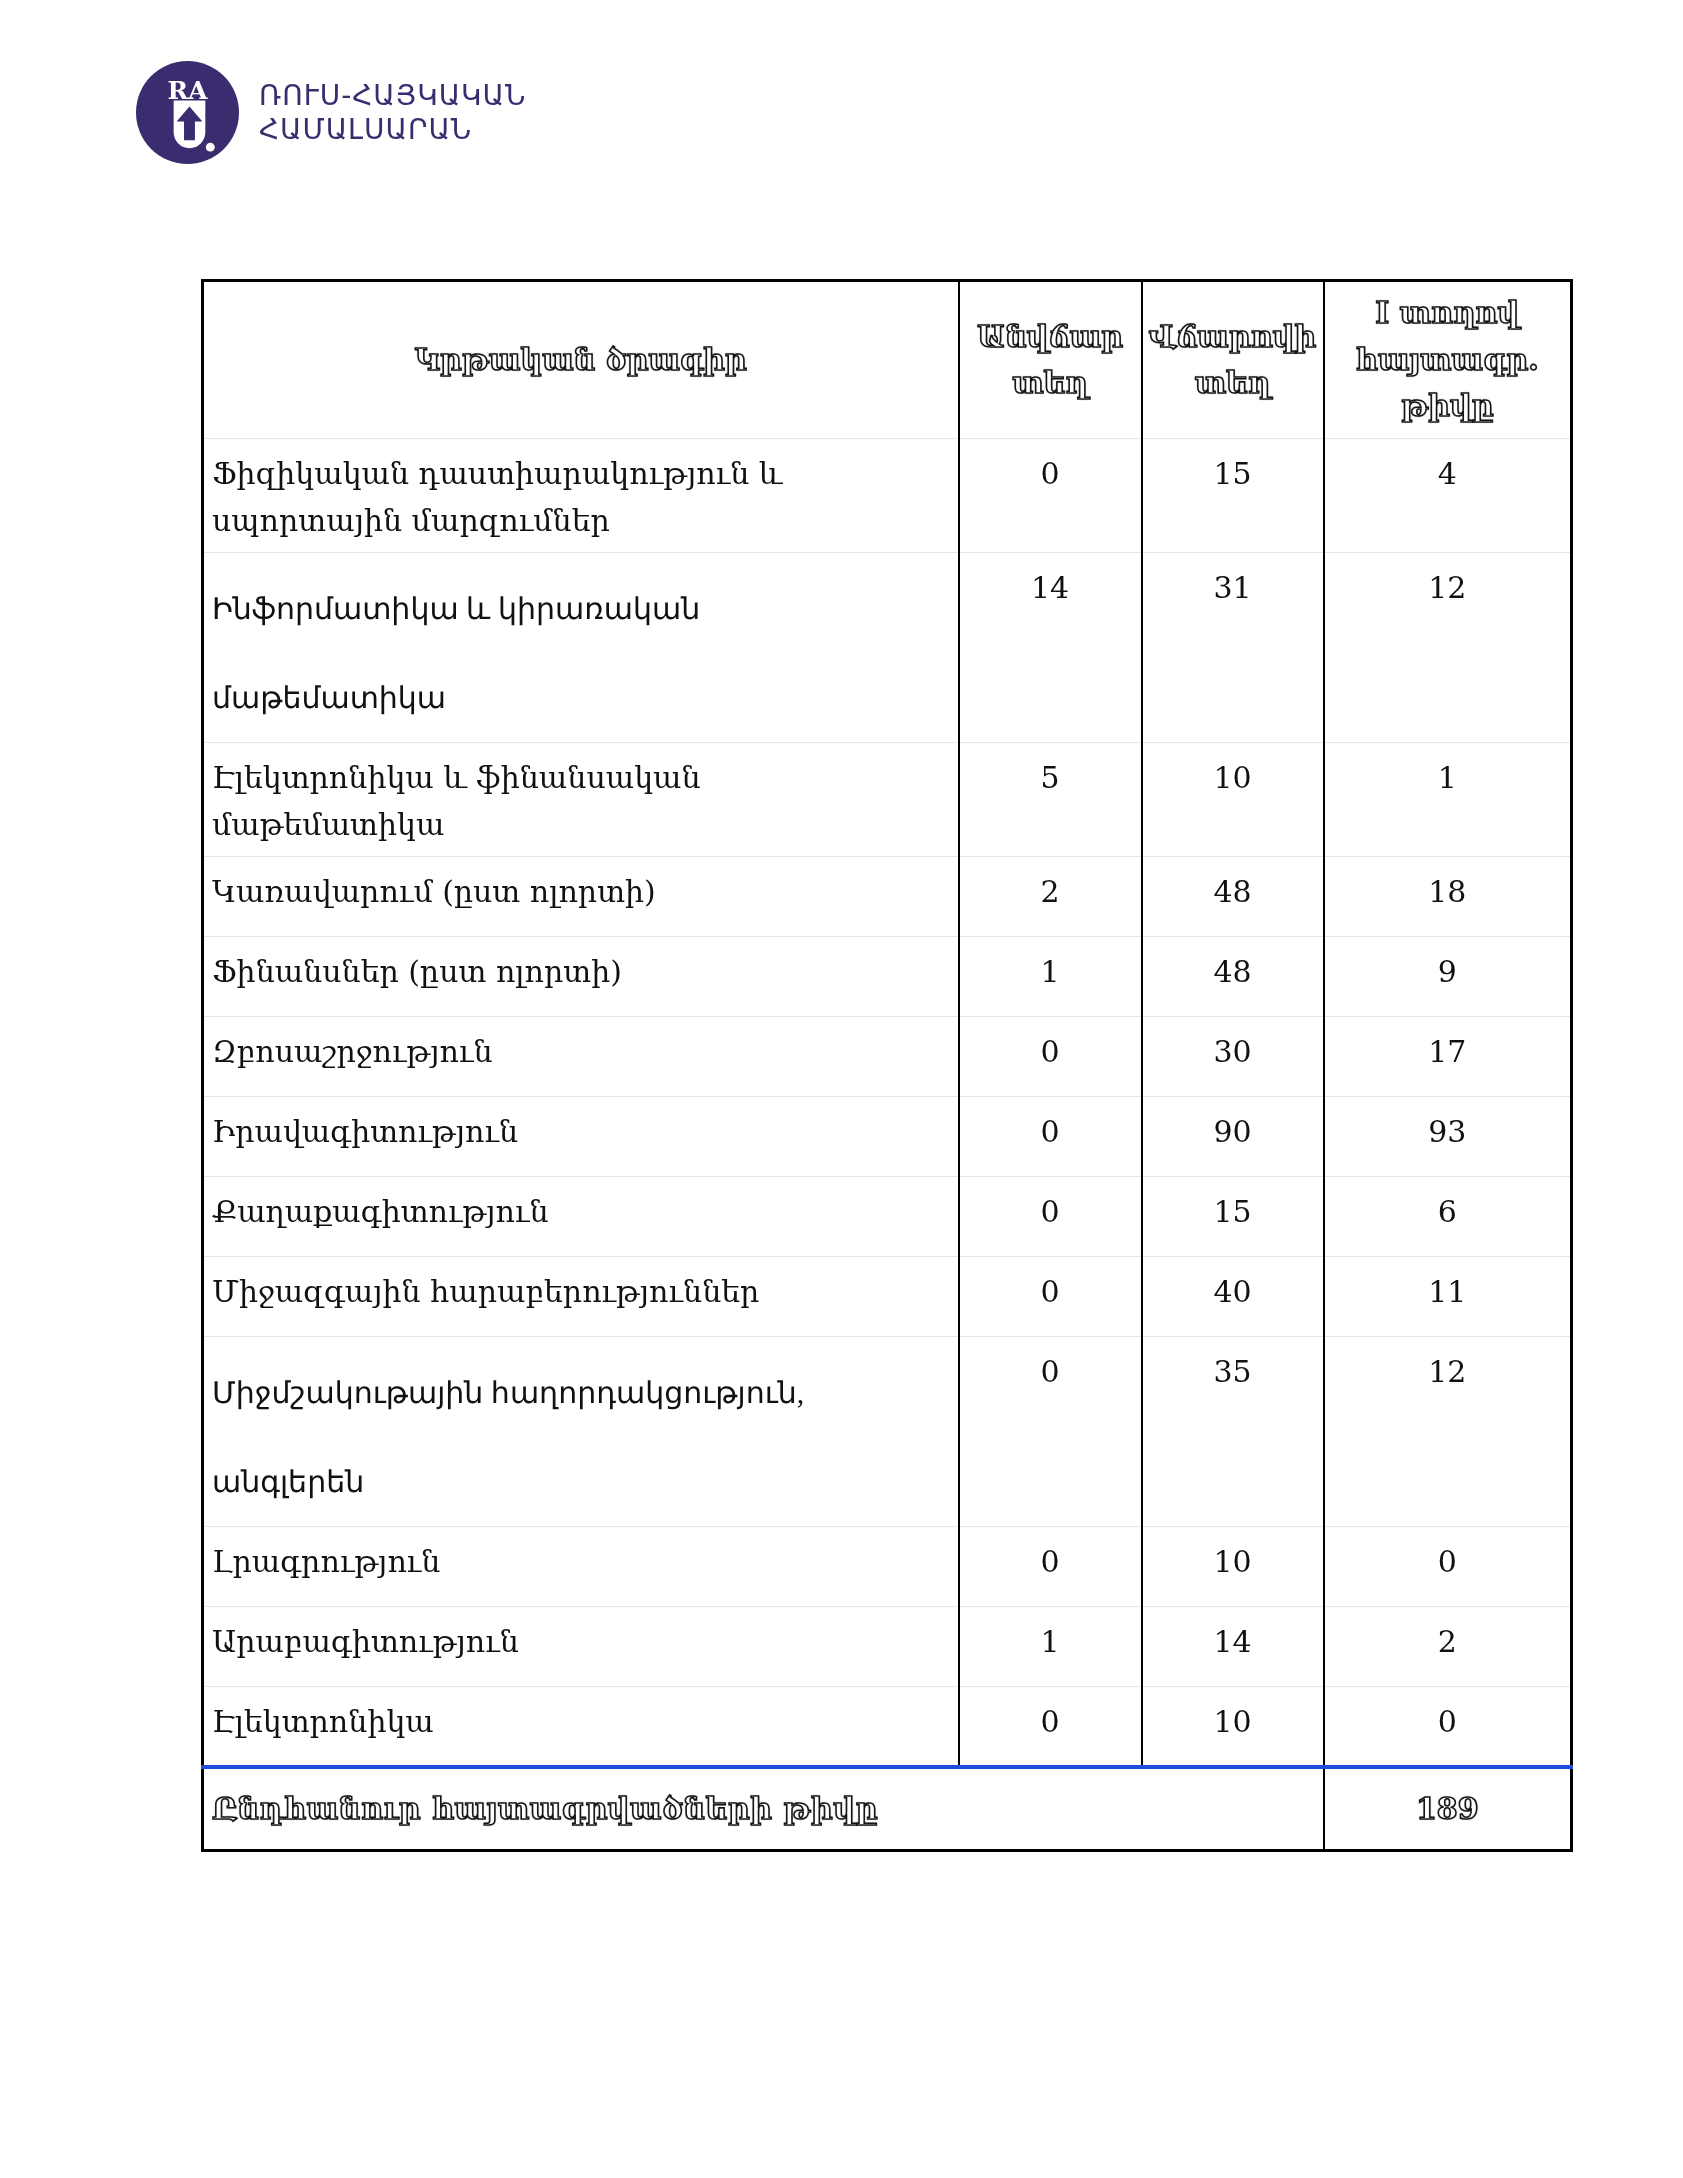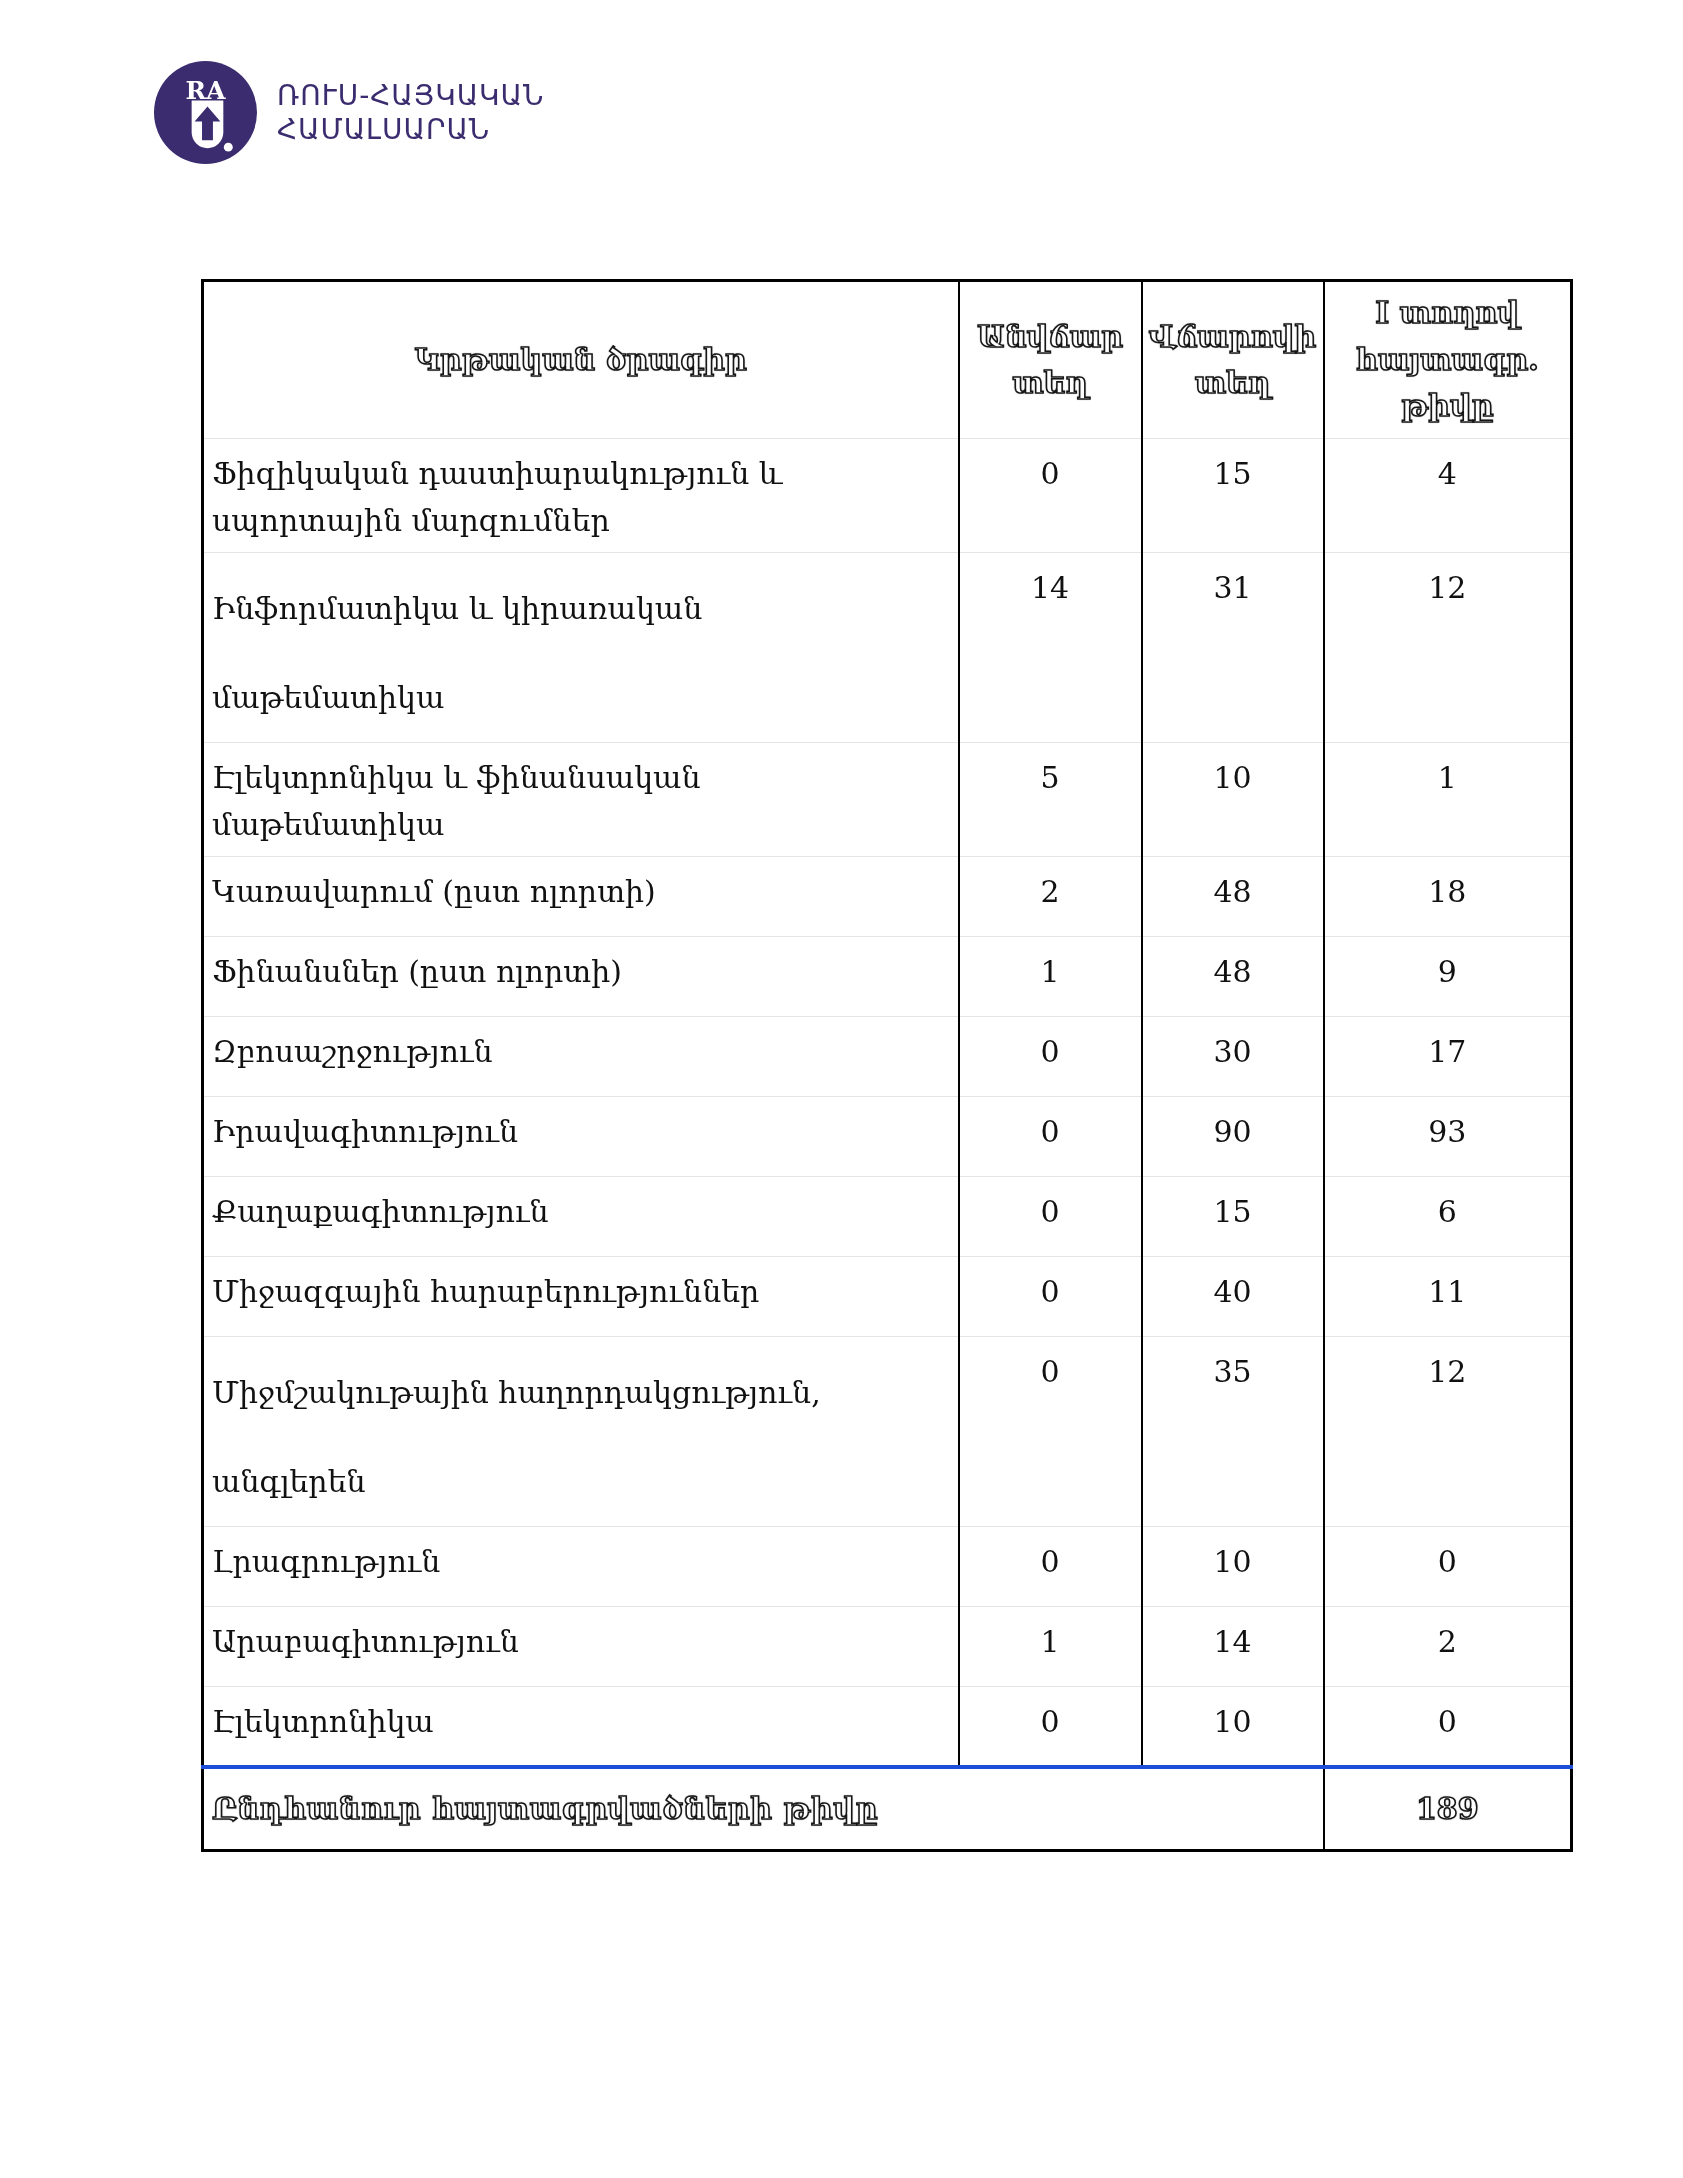--- a/index.html
+++ b/index.html
@@ -1,21 +1,21 @@
 <!DOCTYPE html>
 <html><head>
 <meta charset="utf-8">
 <style>
   html,body{margin:0;padding:0;}
   body{
     width:1683px;height:2178px;position:relative;background:#ffffff;
     font-family:"DejaVu Serif", serif;color:#111;
   }
   
-  .brand{position:absolute;left:154px;top:61px;display:flex;align-items:center;gap:20px;}
+  .brand{position:absolute;left:136px;top:61px;display:flex;align-items:center;gap:20px;}
   .brand svg{display:block;}
   .brand-name{
     font-family:"DejaVu Sans", sans-serif;font-weight:normal;font-size:28px;
     line-height:34px;color:#3a2c6e;letter-spacing:1px;white-space:pre;
   }
   
   table.adm{
     position:absolute;left:201px;top:279px;width:1370px;
     border-collapse:collapse;table-layout:fixed;
     border:3px solid #000;
@@ -31,21 +31,21 @@
     white-space:pre-line;line-height:1.55;
   }
   .outline{
     color:#fff;font-weight:bold;
     -webkit-text-stroke:1.6px #161616;
     text-shadow:0 0 2px rgba(0,0,0,0.8);
   }
   .program{ text-align:left;padding-left:20px;white-space:pre-line; }
   .num{ text-align:center; }
   .two-compact .program{ line-height:1.55; }
-  .two-wide .program{ line-height:2.95; }
+  .two-wide .program{ line-height:2.95;font-family:Liberation Serif, serif; }
   tr.hh{height:158px;}
   tr.hs{height:80px;}
   tr.hc{height:114px;}
   tr.hw{height:163px;}
   tr.hf{height:84px;}
   .adm tfoot td{
     border-top:4px solid #1d4ed8;vertical-align:middle;padding-top:0;
   }
   .total-label{ text-align:left;font-size:33px;padding-left:6px;letter-spacing:0.5px; }
   .total-value{ text-align:center;font-size:31px; }

